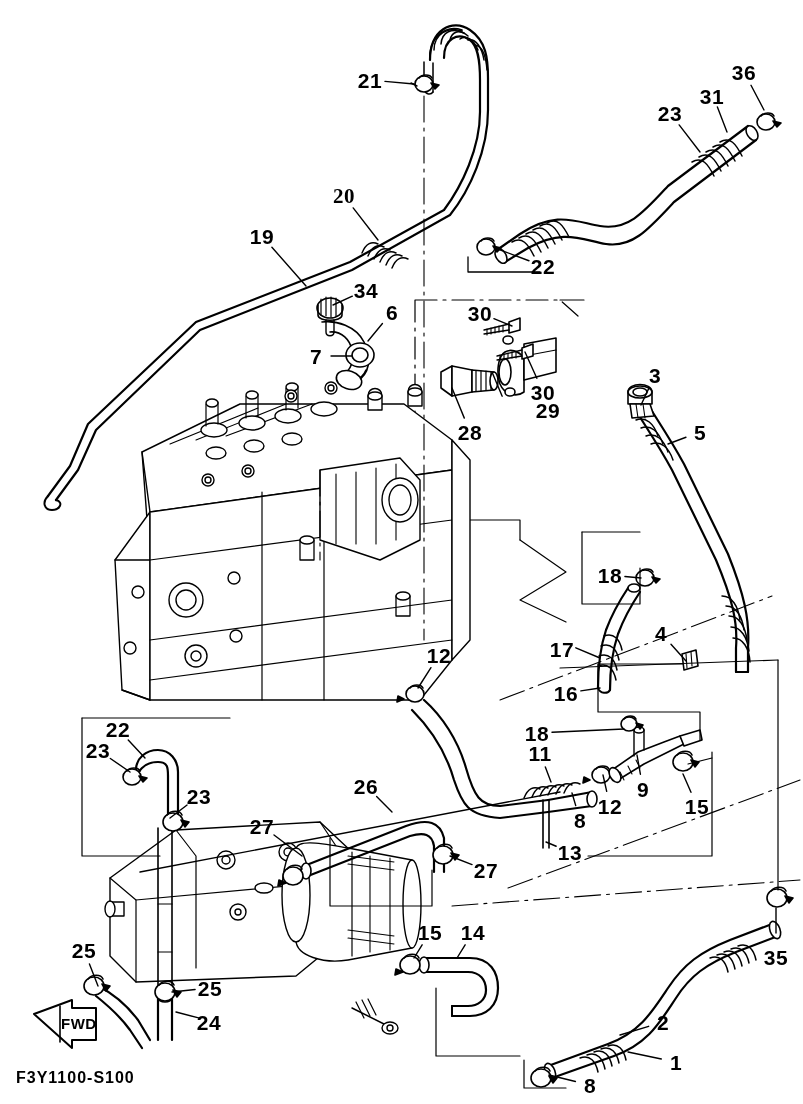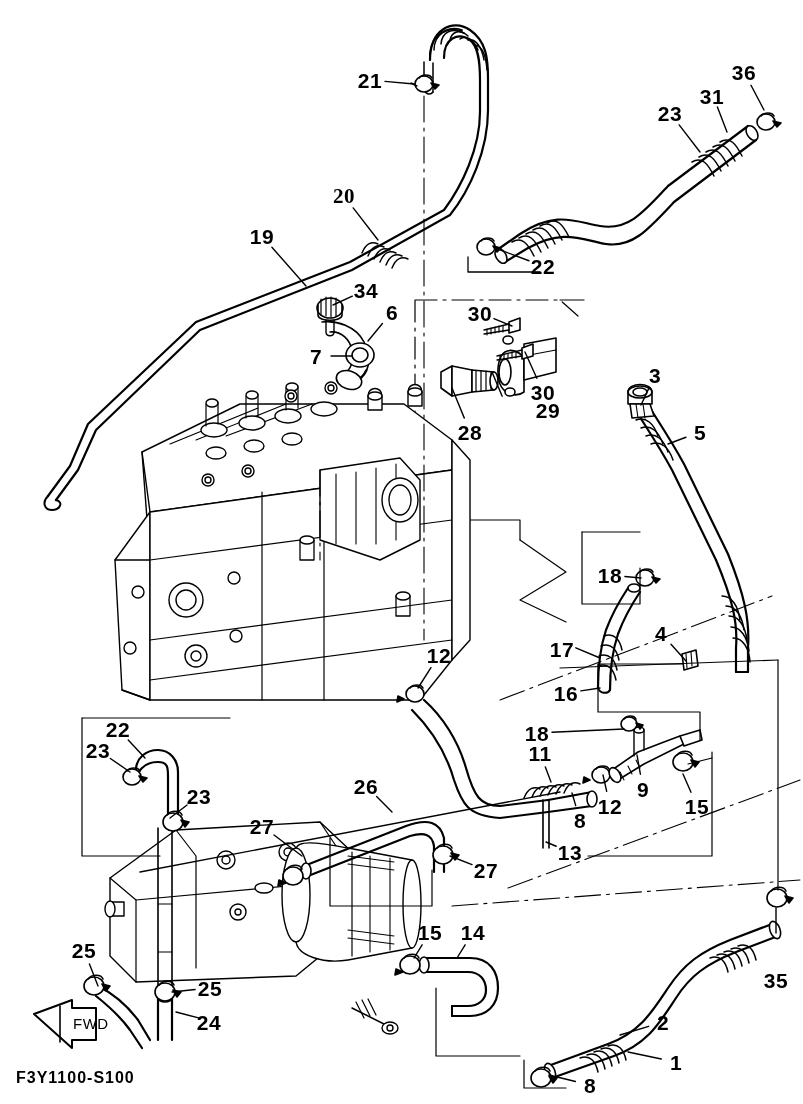--- a/index.html
+++ b/index.html
@@ -1,21 +1,21 @@
 <!DOCTYPE html>
 <html><head>
 <meta charset="utf-8">
 <style>
   html,body{margin:0;padding:0;background:#ffffff;}
   body{width:803px;height:1104px;font-family:"Liberation Sans",sans-serif;}
   #sheet{position:relative;width:803px;height:1104px;overflow:hidden;background:#fff;}
   #art{position:absolute;left:0;top:0;width:803px;height:1104px;}
   .lbl{position:absolute;font-family:"Liberation Sans",sans-serif;font-size:21px;font-weight:700;color:#000;line-height:1;white-space:nowrap;letter-spacing:0.5px;}
   #partno{position:absolute;left:16px;top:1070px;font-size:16px;font-weight:700;letter-spacing:1px;}
-  .fwdtxt{font-size:15px;font-weight:400;margin-left:12px;}
+  .fwdtxt{font-size:15px;font-weight:700;}
 </style>
 </head>
 <body>
 
 <div id="sheet">
 
   <svg id="art" viewBox="0 0 803 1104">
     <g fill="none" stroke="#000" stroke-width="1.6" stroke-linecap="round" stroke-linejoin="round">
 
       <g>
@@ -567,21 +567,21 @@
       <div class="lbl" style="left: 262px; top: 826px; transform: translate(-50%, -50%);">27</div>
       <div class="lbl" style="left: 486px; top: 870px; transform: translate(-50%, -50%);">27</div>
       <div class="lbl" style="left: 470px; top: 432px; transform: translate(-50%, -50%);">28</div>
       <div class="lbl" style="left: 508px; top: 410px; transform: translate(-50%, -50%); margin-left: 40px;">29</div>
       <div class="lbl" style="left: 480px; top: 313px; transform: translate(-50%, -50%);">30</div>
       <div class="lbl" style="left: 543px; top: 392px; transform: translate(-50%, -50%);">30</div>
       <div class="lbl" style="left: 712px; top: 96px; transform: translate(-50%, -50%);">31</div>
       <div class="lbl" style="left: 670px; top: 113px; transform: translate(-50%, -50%);">23</div>
       <div class="lbl" style="left: 543px; top: 266px; transform: translate(-50%, -50%);">22</div>
       <div class="lbl" style="left: 366px; top: 290px; transform: translate(-50%, -50%);">34</div>
-      <div class="lbl" style="left: 776px; top: 980px; transform: translate(-50%, -50%);">35</div>
+      <div class="lbl" style="left: 776px; top: 957px; transform: translate(-50%, -50%);">35</div>
       <div class="lbl" style="left: 744px; top: 72px; transform: translate(-50%, -50%);">36</div>
     </div>
 
   <div class="lbl fwdtxt" style="left:61px;top:1016px;">FWD</div>
 
   <div id="partno" class="lbl">F3Y1100-S100</div>
 
 </div>
 
 </body></html>

